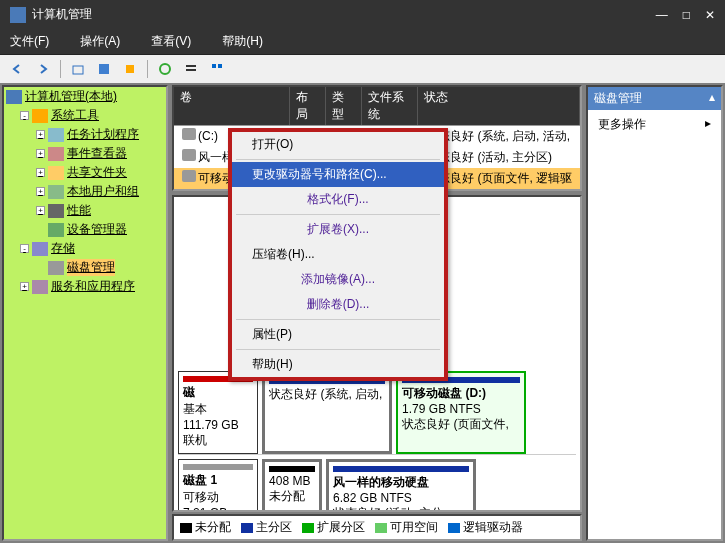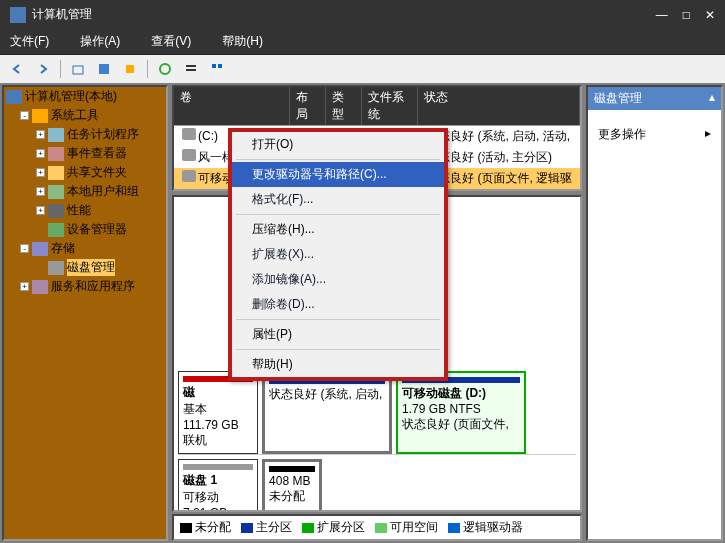--- a/index.html
+++ b/index.html
@@ -8,21 +8,21 @@
 .titlebar { background: #333; color: #fff; padding: 6px 10px; display: flex; align-items: center; justify-content: space-between; }
 .titlebar-left { display: flex; align-items: center; gap: 6px; }
 .title-icon { width: 16px; height: 16px; background: #4a7ab8; display: inline-block; }
 .titlebar-right { display: flex; gap: 15px; color: #fff; font-size: 14px; }
 .menubar { background: #333; color: #fff; padding: 4px 10px; display: flex; gap: 31px; }
 .menu-item { cursor: default; }
 .toolbar { background: #f0f0f0; padding: 4px 6px; display: flex; gap: 4px; align-items: center; border-top: 1px solid #222; }
 .tb-btn { width: 22px; height: 20px; display: flex; align-items: center; justify-content: center; border: 1px solid transparent; }
 .tb-sep { width: 1px; height: 18px; background: #aaa; margin: 0 2px; }
 .content { display: flex; height: 460px; background: #808080; }
-.tree-panel { width: 176px; background: #a16207; border: 2px inset #999; margin: 2px; overflow: hidden; }
+.tree-panel { width: 176px; background: #bef264; border: 2px inset #999; margin: 2px; overflow: hidden; text-decoration: underline; }
 .tree-item { padding: 1px 2px; display: flex; align-items: center; gap: 3px; white-space: nowrap; }
 .tree-indent-1 { padding-left: 16px; }
 .tree-indent-2 { padding-left: 32px; }
 .tree-toggle { width: 9px; height: 9px; border: 1px solid #999; font-size: 8px; line-height: 7px; text-align: center; background: #fff; }
 .tree-icon { width: 16px; height: 14px; display: inline-block; }
 .tree-selected { background: #ffcc66; }
 .center-panel { flex: 1; background: #808080; margin: 2px; display: flex; flex-direction: column; }
 .volume-list { background: #fff; border: 2px inset #999; }
 .list-header { display: flex; background: linear-gradient(#fff,#e0e0e0); border-bottom: 1px solid #999; }
 .list-header div { background: #333; color: #fff; padding: 2px 6px; border-right: 1px solid #555; }
@@ -34,26 +34,26 @@
 .disk-row { display: flex; border-bottom: 1px solid #ccc; margin: 4px; }
 .disk-label { width: 80px; background: #fff; border: 1px solid #333; padding: 4px; }
 .disk-part { border: 3px solid #737373; padding: 4px; margin-left: 4px; }
 .part-bar { height: 6px; margin-bottom: 2px; }
 .legend { background: #fff; padding: 3px 6px; display: flex; gap: 10px; border: 2px inset #999; margin-top: 2px; font-size: 11px; }
 .legend-item { display: flex; align-items: center; gap: 3px; }
 .legend-box { width: 12px; height: 10px; }
 .context-menu { position: absolute; left: 228px; top: 128px; background: #f0f0f0; border: 4px solid #b91c1c; box-shadow: 2px 2px 4px rgba(0,0,0,0.3); width: 220px; z-index: 100; }
 .ctx-item { padding: 4px 20px; }
 .ctx-item.highlight { background: #3060c0; color: #fff; }
-.ctx-item.disabled { color: #0f172a; }
+.ctx-item.disabled { color: #4c1d95; text-align: center; }
 .ctx-sep { border-top: 1px solid #ccc; margin: 2px 4px; }
 .right-panel { width: 145px; background: #fff; border: 2px inset #999; margin: 2px; }
 .rp-header { background: #333; color: #fff; padding: 2px 6px; }
 .rp-sub { background: #5585c5; color: #fff; padding: 3px 6px; display: flex; justify-content: space-between; }
-.rp-item { padding: 16px 10px; display: flex; justify-content: space-between; }
+.rp-item { padding: 6px 10px; display: flex; justify-content: space-between; }
 </style>
 </head>
 <body>
 
 <div class="window">
   <div class="titlebar">
     <div class="titlebar-left">
       <span class="title-icon"></span>
       <span>计算机管理</span>
     </div>
@@ -235,20 +235,26 @@
             <b>磁盘 1</b><br>
             <span>可移动</span><br>
             <span>7.21 GB</span><br>
             
           </div>
           <div class="disk-part" style="width:60px">
             <div class="part-bar" style="background:#000"></div>
             <span>408 MB</span><br>
             <span>未分配</span>
           </div>
+          <div class="disk-part" style="width:150px">
+            <div class="part-bar" style="background:#1030a0"></div>
+            <b>风一样的移动硬盘</b><br>
+            <span>6.82 GB NTFS</span><br>
+            <span>状态良好 (活动, 主分</span>
+          </div>
         </div>
       </div>
 
       <div class="legend">
         <div class="legend-item">
             <span class="legend-box" style="background:#000"></span>
             <span>未分配</span>
           </div>
         <div class="legend-item">
             <span class="legend-box" style="background:#1030a0"></span>
@@ -281,21 +287,21 @@
     </div>
   </div>
 </div>
 
 <div class="context-menu">
   <div class="ctx-item">打开(O)</div>
   <div class="ctx-sep"></div>
   <div class="ctx-item highlight">更改驱动器号和路径(C)...</div>
   <div class="ctx-item disabled">格式化(F)...</div>
   <div class="ctx-sep"></div>
+  <div class="ctx-item disabled">扩展卷(X)...</div>
   <div class="ctx-item">压缩卷(H)...</div>
-  <div class="ctx-item disabled">扩展卷(X)...</div>
   <div class="ctx-item disabled">添加镜像(A)...</div>
   <div class="ctx-item disabled">删除卷(D)...</div>
   <div class="ctx-sep"></div>
   <div class="ctx-item">属性(P)</div>
   <div class="ctx-sep"></div>
   <div class="ctx-item">帮助(H)</div>
 </div>
 
 </body></html>

